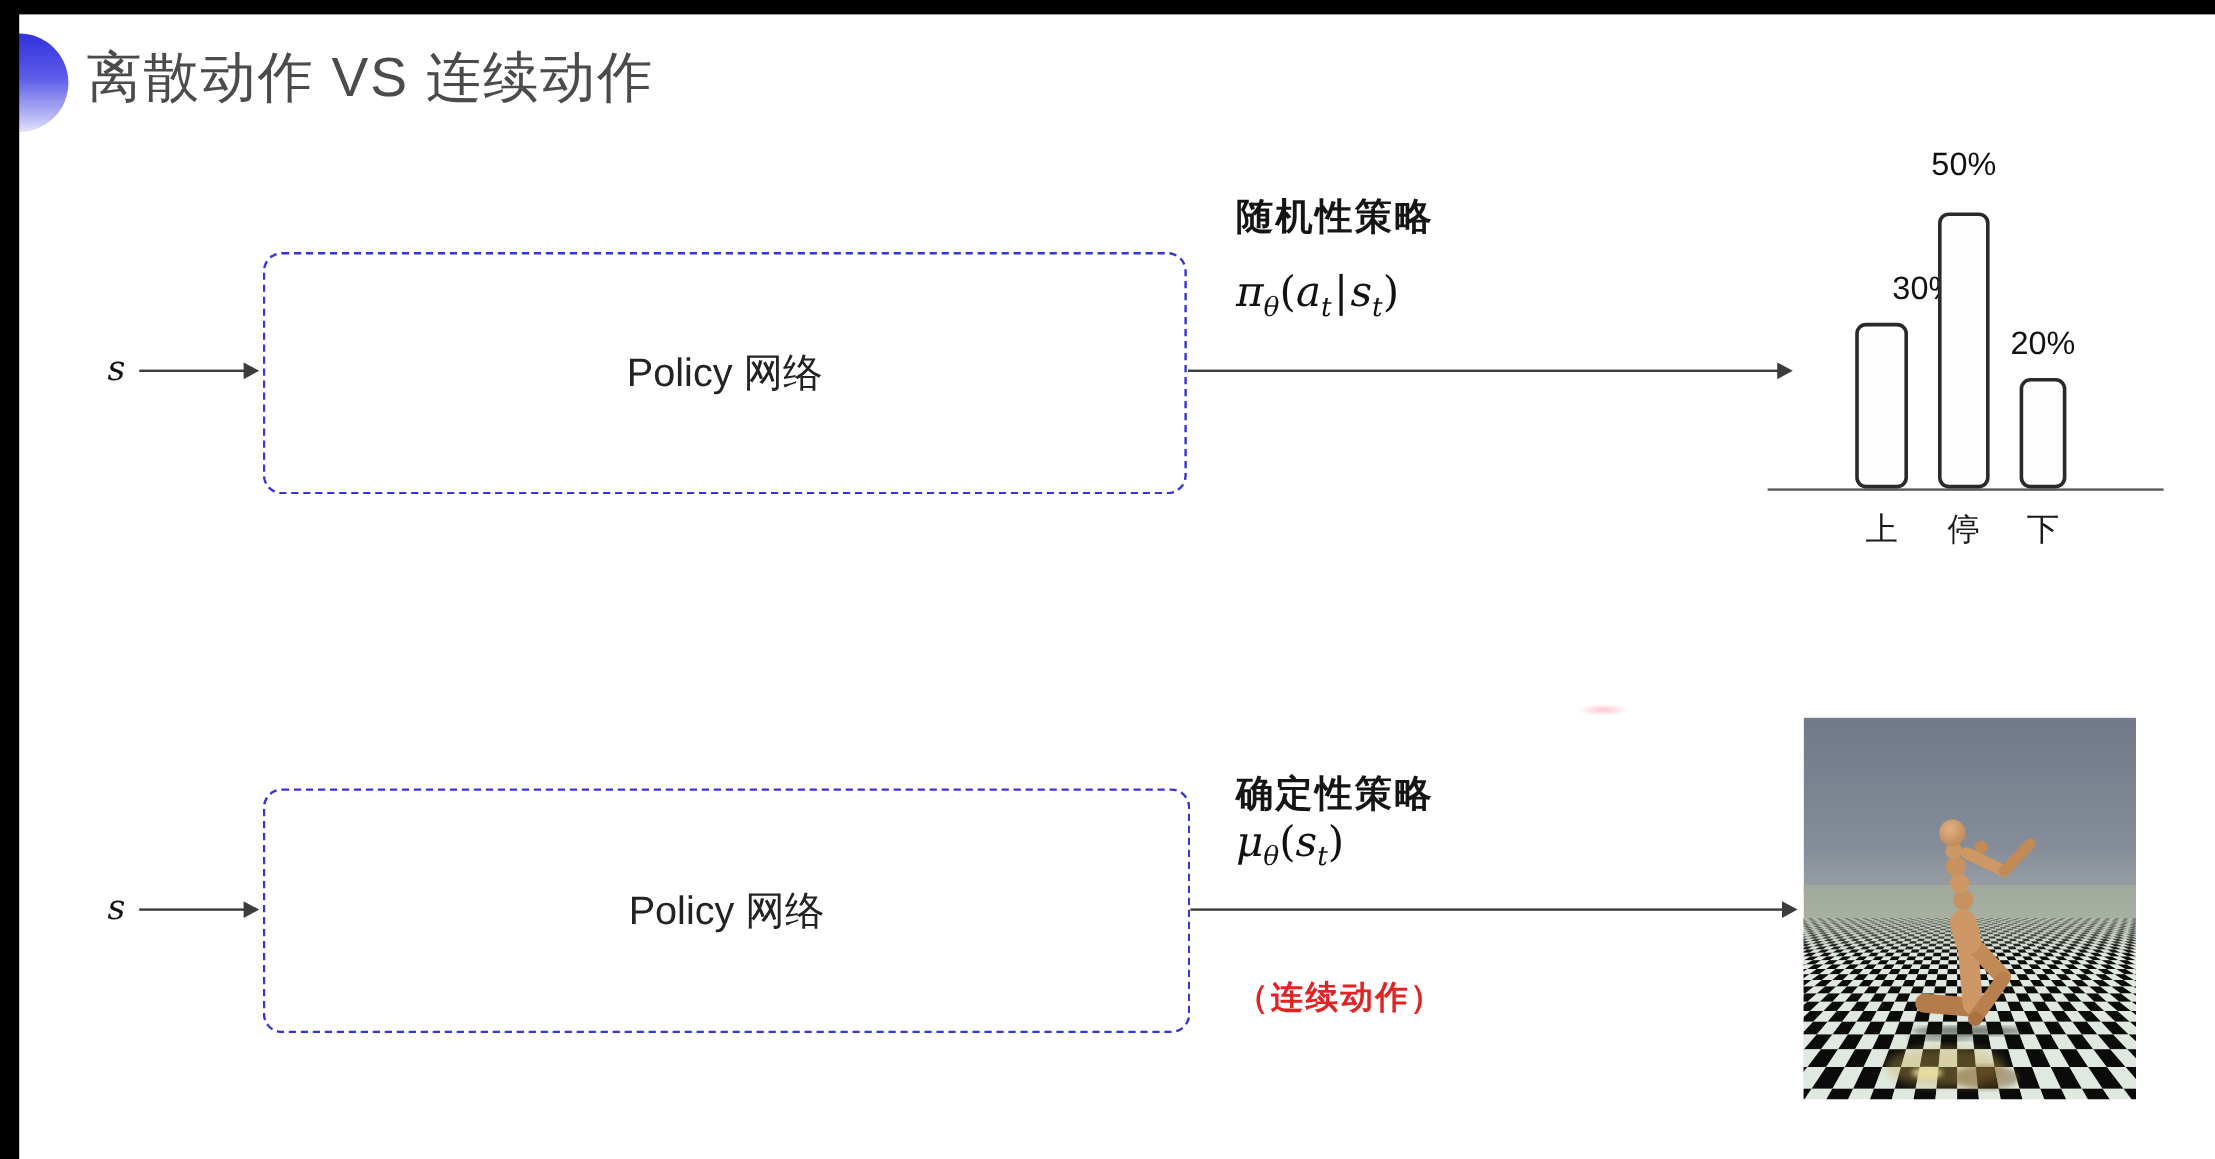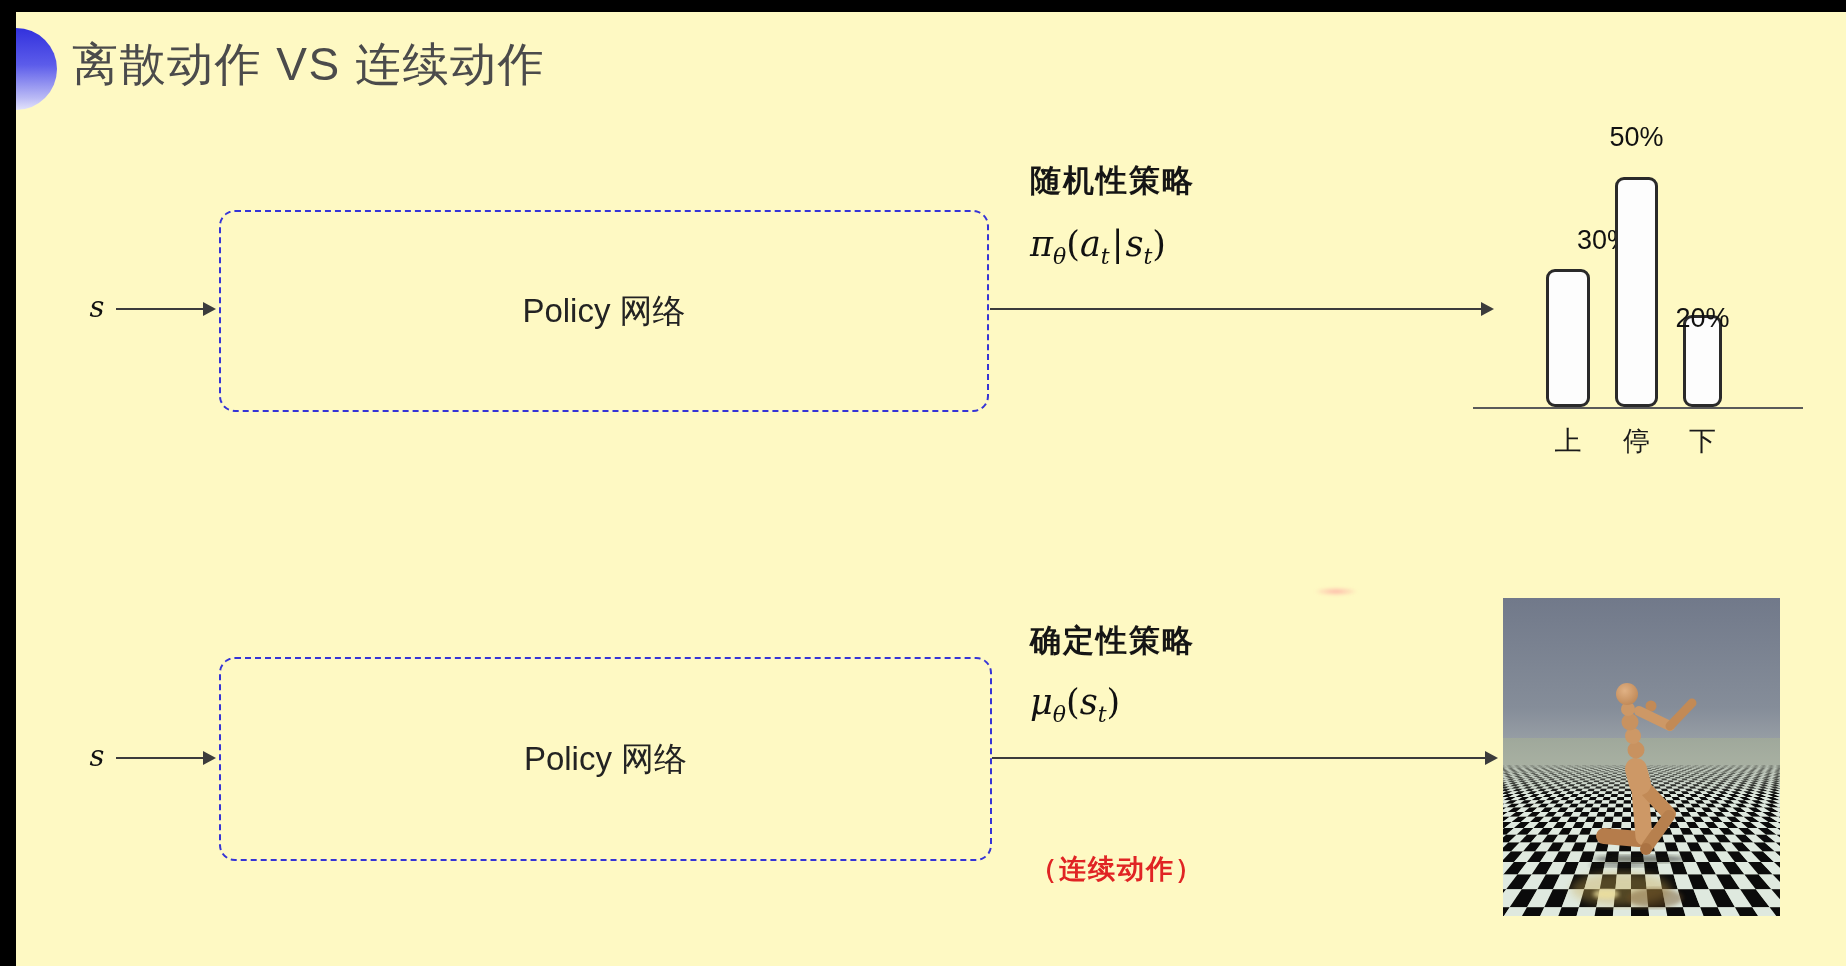--- a/index.html
+++ b/index.html
@@ -1,17 +1,17 @@
 <!DOCTYPE html>
 <html><head>
 <meta charset="utf-8">
 <style>
   html,body{margin:0;padding:0;background:#000;}
   .slide{
-    position:relative;width:1846px;height:966px;background:#fef9c3;
+    position:relative;width:1846px;height:966px;background:#ffffff;
     overflow:hidden;font-family:"Liberation Sans",sans-serif;
   }
   .bar-top{position:absolute;left:0;top:0;width:1846px;height:12px;background:#000;z-index:30;}
   .bar-left{position:absolute;left:0;top:0;width:16px;height:966px;background:#000;z-index:30;}
 
   .title-dot{
     position:absolute;left:-25px;top:28px;width:82px;height:82px;border-radius:50%;
     background:linear-gradient(180deg,#3231dd 0%,#5c5cea 45%,#b9b9f5 85%,#e3e3fb 100%);
     z-index:10;
   }
@@ -91,38 +91,38 @@
 
   <div class="mini-chart">
     <div class="baseline"></div>
   <div class="bar" style="left: 73px; width: 44px; height: 138px; top: 169px;"></div>
       <div class="bar-label" style="left: 111px; top: 125px; margin-left: 20px;">30%</div>
       <div class="bar-cat" style="left: 95px; top: 323px;">上</div>
       <div class="bar" style="left: 142px; width: 43px; height: 230px; top: 77px;"></div>
       <div class="bar-label" style="left: 163.5px; top: 22px;">50%</div>
       <div class="bar-cat" style="left: 163.5px; top: 323px;">停</div>
       <div class="bar" style="left: 210px; width: 39px; height: 92px; top: 215px;"></div>
-      <div class="bar-label" style="left: 229.5px; top: 171px; margin-top: 32px;">20%</div>
+      <div class="bar-label" style="left: 229.5px; top: 171px;">20%</div>
       <div class="bar-cat" style="left: 229.5px; top: 323px;">下</div>
     </div>
 
   <div class="s-label" style="left:82px;top:739px;">s</div>
   <div class="h-arrow" style="left:116px;top:757px;width:88px;"></div>
 
   <div class="policy-box bottom">
     <span class="box-label">Policy 网络</span>
   </div>
 
   <div class="h-arrow" style="left:992px;top:757px;width:494px;"></div>
 
-  <div class="annot policy-type" style="top:620px;">确定性策略</div>
+  <div class="annot policy-type" style="top:641px;">确定性策略</div>
 
   <div class="annot math" style="top:682px;"><span class="it">μ</span><sub>θ</sub><span>(</span><span class="it">s</span><sub>t</sub><span>)</span></div>
 
-  <div class="annot action-note" style="top:851px;">（连续动作）</div>
+  <div class="annot action-note" style="top:813px;">（连续动作）</div>
 
   <div class="smudge"></div>
 
   <div class="sim-image">
     <svg width="277" height="318" viewBox="0 0 277 318">
       <defs>
         <linearGradient id="sky" x1="0" y1="0" x2="0" y2="1">
           <stop offset="0" stop-color="#71798a"></stop>
           <stop offset="0.75" stop-color="#858d99"></stop>
           <stop offset="1" stop-color="#99a0a6"></stop>

